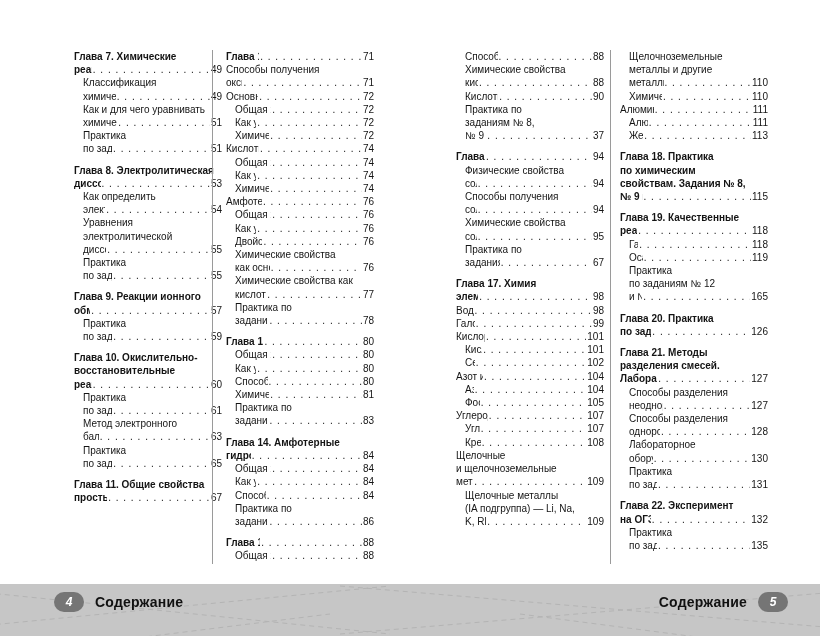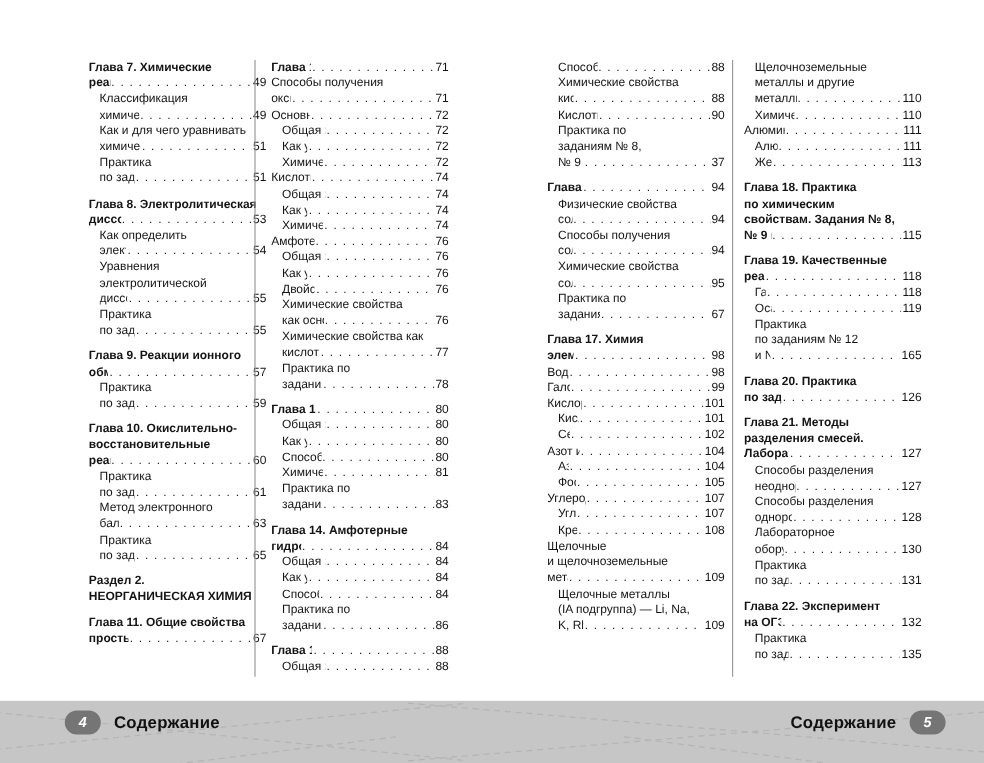--- a/index.html
+++ b/index.html
@@ -164,24 +164,20 @@
       </div>
       <div class="entry practice indent1">
         <div class="line"><span class="txt">Практика</span></div>
         <div class="line with-page">
           <span class="txt">по заданию № 20</span>
           <span class="dots"></span>
           <span class="pg">65</span>
         </div>
       </div>
       <div class="entry chapter indent0 gap">
-        <div class="line"><span class="txt">Раздел 2.</span></div>
-        <div class="line"><span class="txt">НЕОРГАНИЧЕСКАЯ ХИМИЯ</span></div>
-      </div>
-      <div class="entry chapter indent0 gap">
         <div class="line"><span class="txt">Глава 11. Общие свойства</span></div>
         <div class="line with-page">
           <span class="txt">простых веществ</span>
           <span class="dots"></span>
           <span class="pg">67</span>
         </div>
       </div>
     </div>
   <div class="vdivider" id="divider-1"></div>
   <div class="col" id="col-1">

